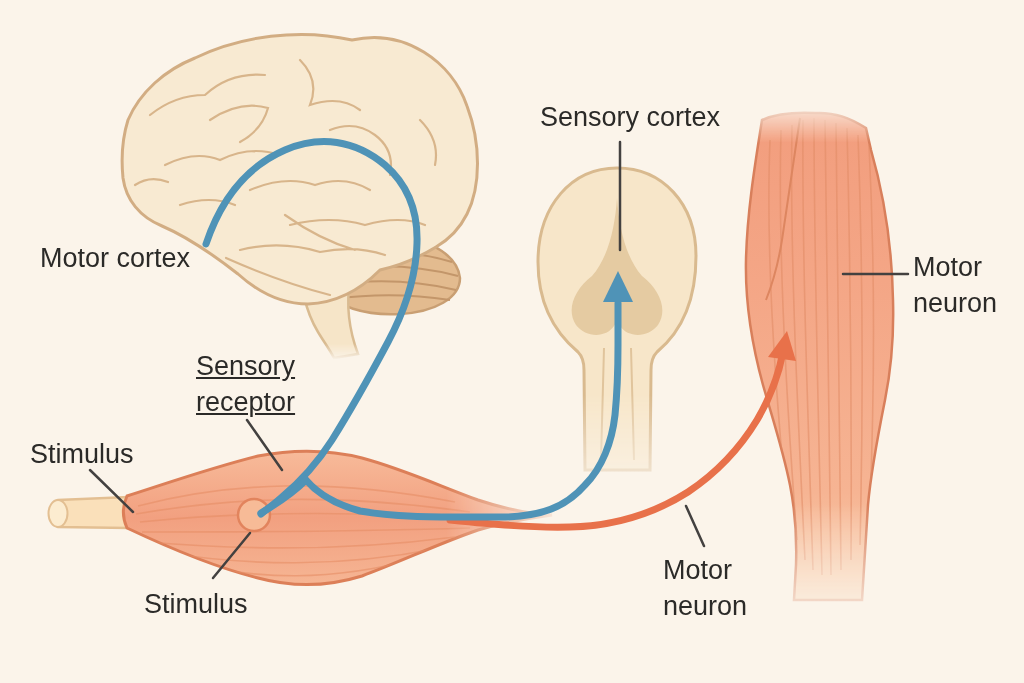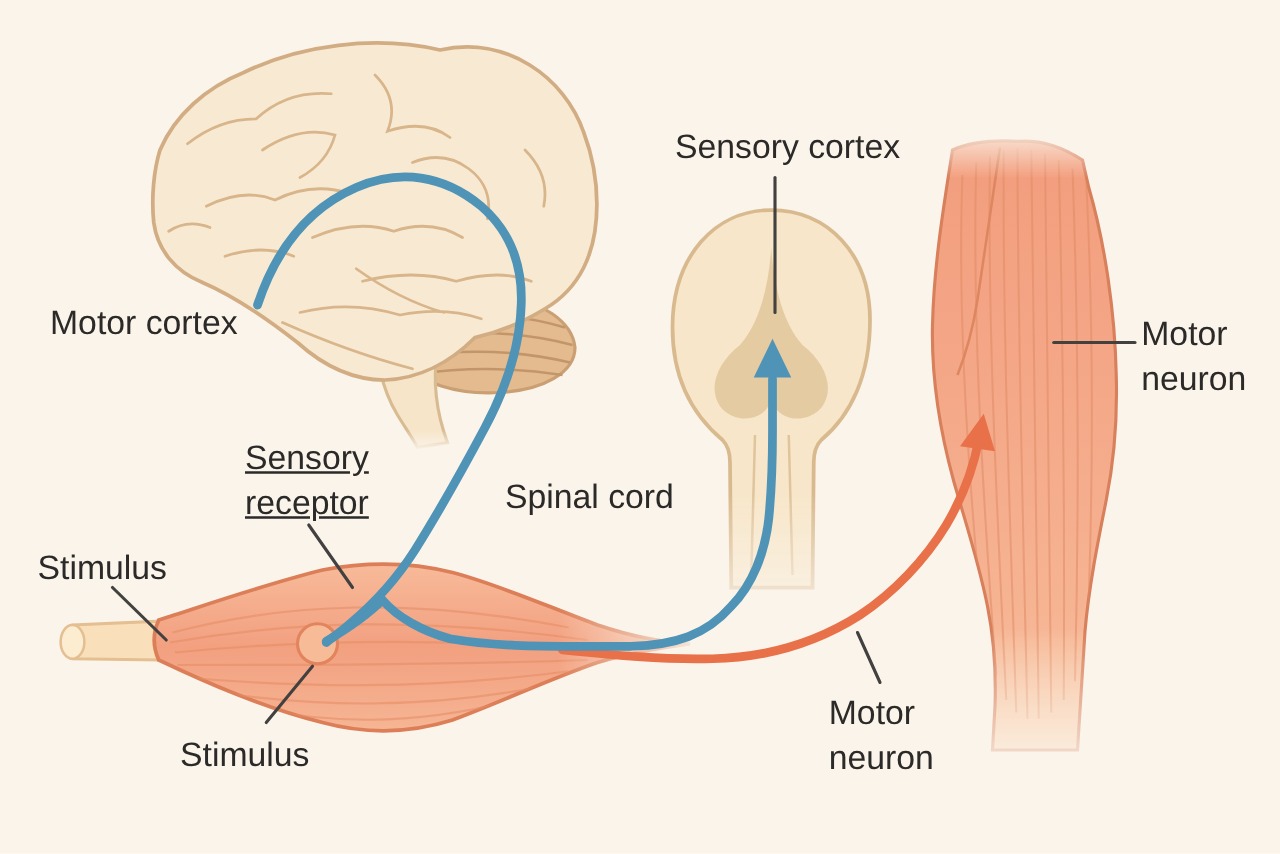--- a/index.html
+++ b/index.html
@@ -144,19 +144,18 @@
     <line x1="90" y1="470" x2="133" y2="512"></line>
     <line x1="213" y1="578" x2="250" y2="533"></line>
     <line x1="704" y1="546" x2="686" y2="506"></line>
     <line x1="843" y1="274" x2="908" y2="274"></line>
   </g>
 </svg>
 
 <div class="lbl" style="left:540px;top:99px;">Sensory cortex</div>
 <div class="lbl" style="left:40px;top:240px;">Motor cortex</div>
 <div class="lbl wrap" style="left:196px;top:348px;width:135px;text-decoration:underline;">Sensory receptor</div>
-<div class="lbl" style="left:404px;top:379px;">Spinal cord</div>
 <div class="lbl" style="left:30px;top:436px;">Stimulus</div>
 <div class="lbl" style="left:144px;top:586px;">Stimulus</div>
 <div class="lbl wrap" style="left:663px;top:552px;width:110px;">Motor neuron</div>
 <div class="lbl wrap" style="left:913px;top:249px;width:110px;">Motor neuron</div>
 
 </div>
 
 </body></html>

